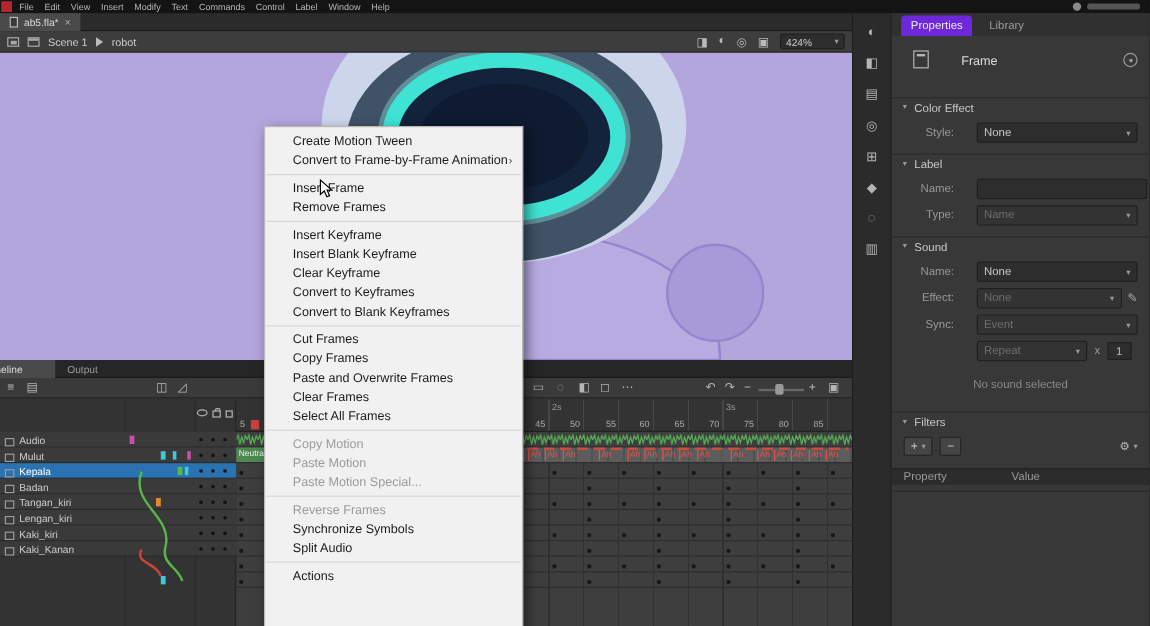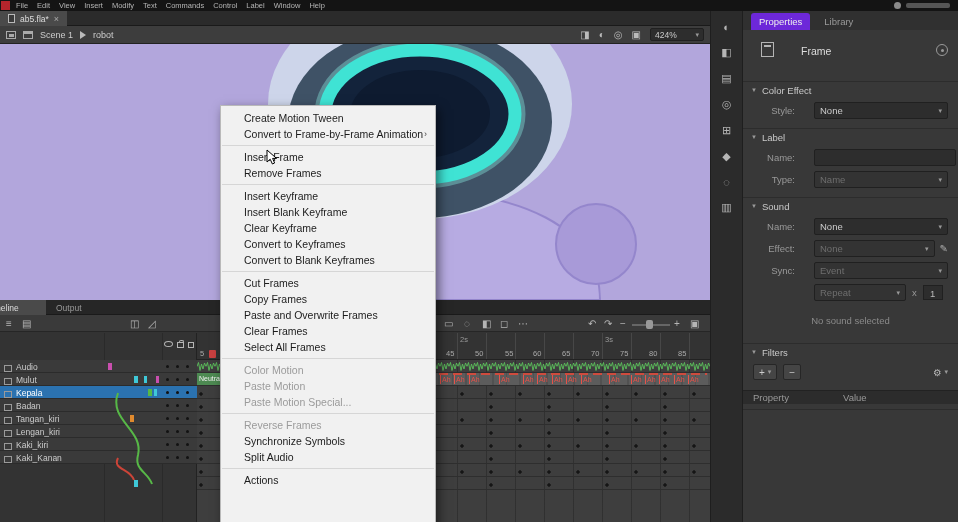--- a/index.html
+++ b/index.html
@@ -510,21 +510,21 @@
     <div class="mi">Clear Keyframe</div>
     <div class="mi">Convert to Keyframes</div>
     <div class="mi">Convert to Blank Keyframes</div>
     <div class="msep"></div>
     <div class="mi">Cut Frames</div>
     <div class="mi">Copy Frames</div>
     <div class="mi">Paste and Overwrite Frames</div>
     <div class="mi">Clear Frames</div>
     <div class="mi">Select All Frames</div>
     <div class="msep"></div>
-    <div class="mi dis">Color Motion</div>
+    <div class="mi dis">Copy Motion</div>
     <div class="mi dis">Paste Motion</div>
     <div class="mi dis">Paste Motion Special...</div>
     <div class="msep"></div>
     <div class="mi dis">Reverse Frames</div>
     <div class="mi">Synchronize Symbols</div>
     <div class="mi">Split Audio</div>
     <div class="msep"></div>
     <div class="mi">Actions</div>
   </div>
 

